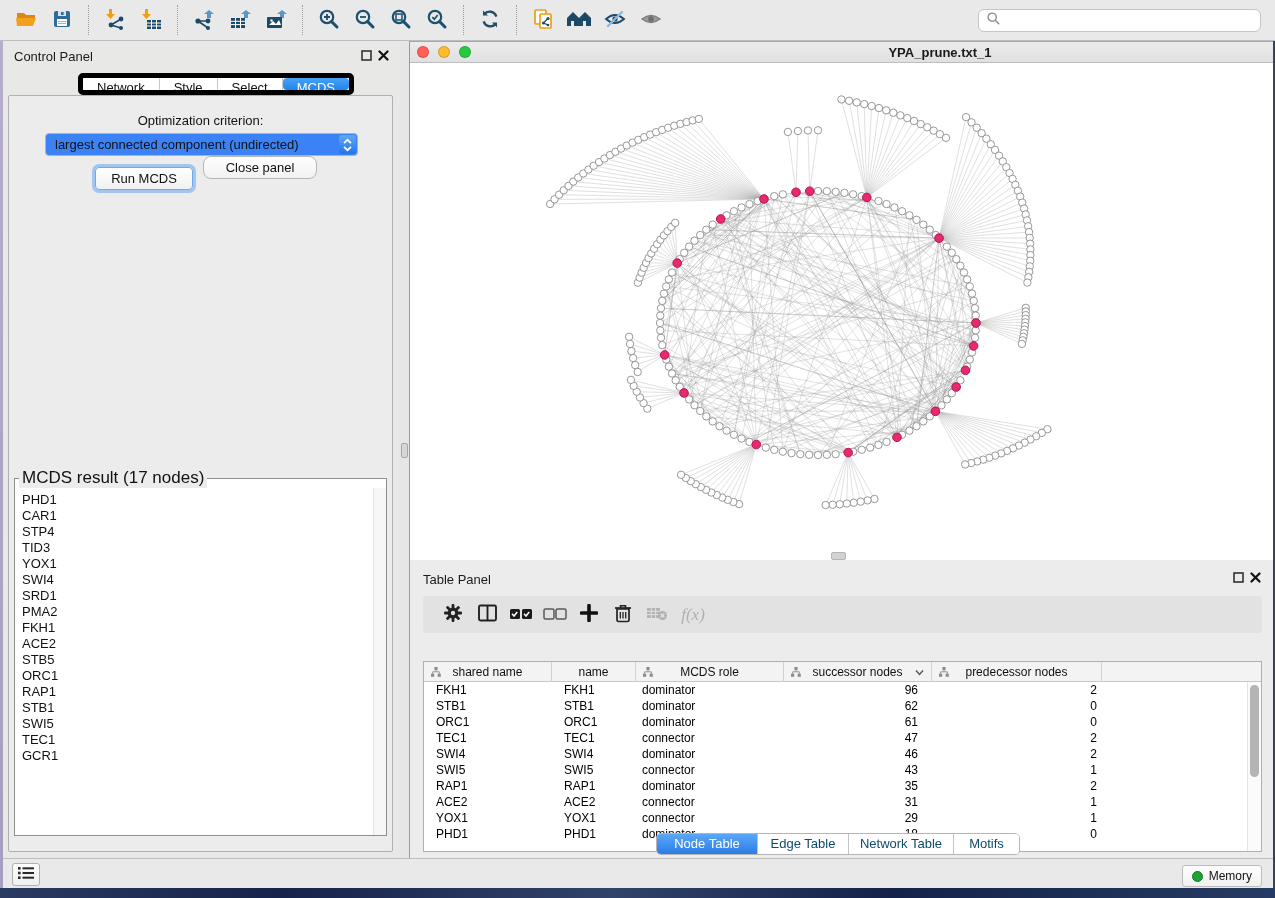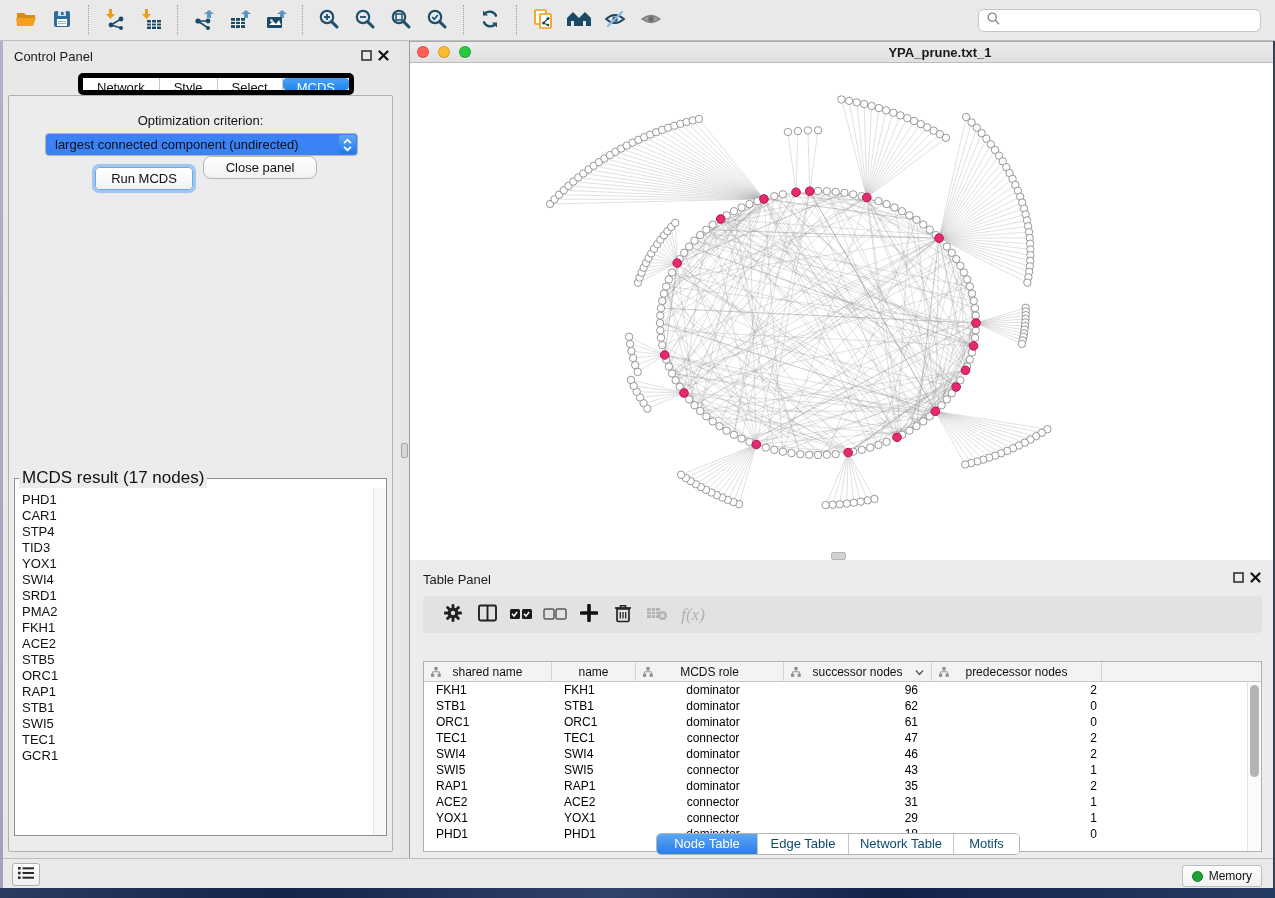--- a/index.html
+++ b/index.html
@@ -99,21 +99,21 @@
     border:1px solid #b0b0b0;margin-top:20px; }
   .thead { display:flex; height:20px; background:#f3f3f3; border-bottom:1px solid #c8c8c8; }
   .th { position:relative; height:20px; border-right:1px solid #d2d2d2; display:flex; align-items:center;
     justify-content:center; font-size:12px; color:#111; cursor:pointer; }
   .th .treeicon { position:absolute; left:7px; top:5px; }
   .th .sorticon { position:absolute; right:7px; top:7px; }
   .th.filler { flex:1; border-right:none; }
   .tbody { position:absolute; left:0; top:20px; right:14px; bottom:0; overflow:hidden; }
   .tr { display:flex; height:16px; cursor:default; }
   .td { font-size:12px; line-height:16px; color:#000; white-space:nowrap; overflow:hidden; }
-  .td.c0,.td.c1 { padding-left:12px; } .td.c2 { padding-left:6px;text-align:center; }
+  .td.c0,.td.c1 { padding-left:12px; } .td.c2 { padding-left:6px; }
   .td.c3 { text-align:right; padding-right:14px; } .td.c4 { text-align:right; padding-right:5px; }
   .tscroll { position:absolute; right:0; top:20px; bottom:0; width:14px; background:#fbfbfb;
     border-left:1px solid #e4e4e4; cursor:pointer; }
   .tscroll .thumb { position:absolute; left:2px; top:3px; width:9px; height:92px; background:#b4b4b4;
     border-radius:5px; }
 
   .bottom-tabs { position:absolute; left:246px; top:267px; height:22px; display:flex; background:#fff;
     border:1px solid #b5b5b5; border-radius:5px; overflow:hidden; }
   .btab { font-size:13px; line-height:20px; text-align:center; color:#0c4a6e; border-right:1px solid #c4c4c4;
     background:#fff; cursor:pointer; }

